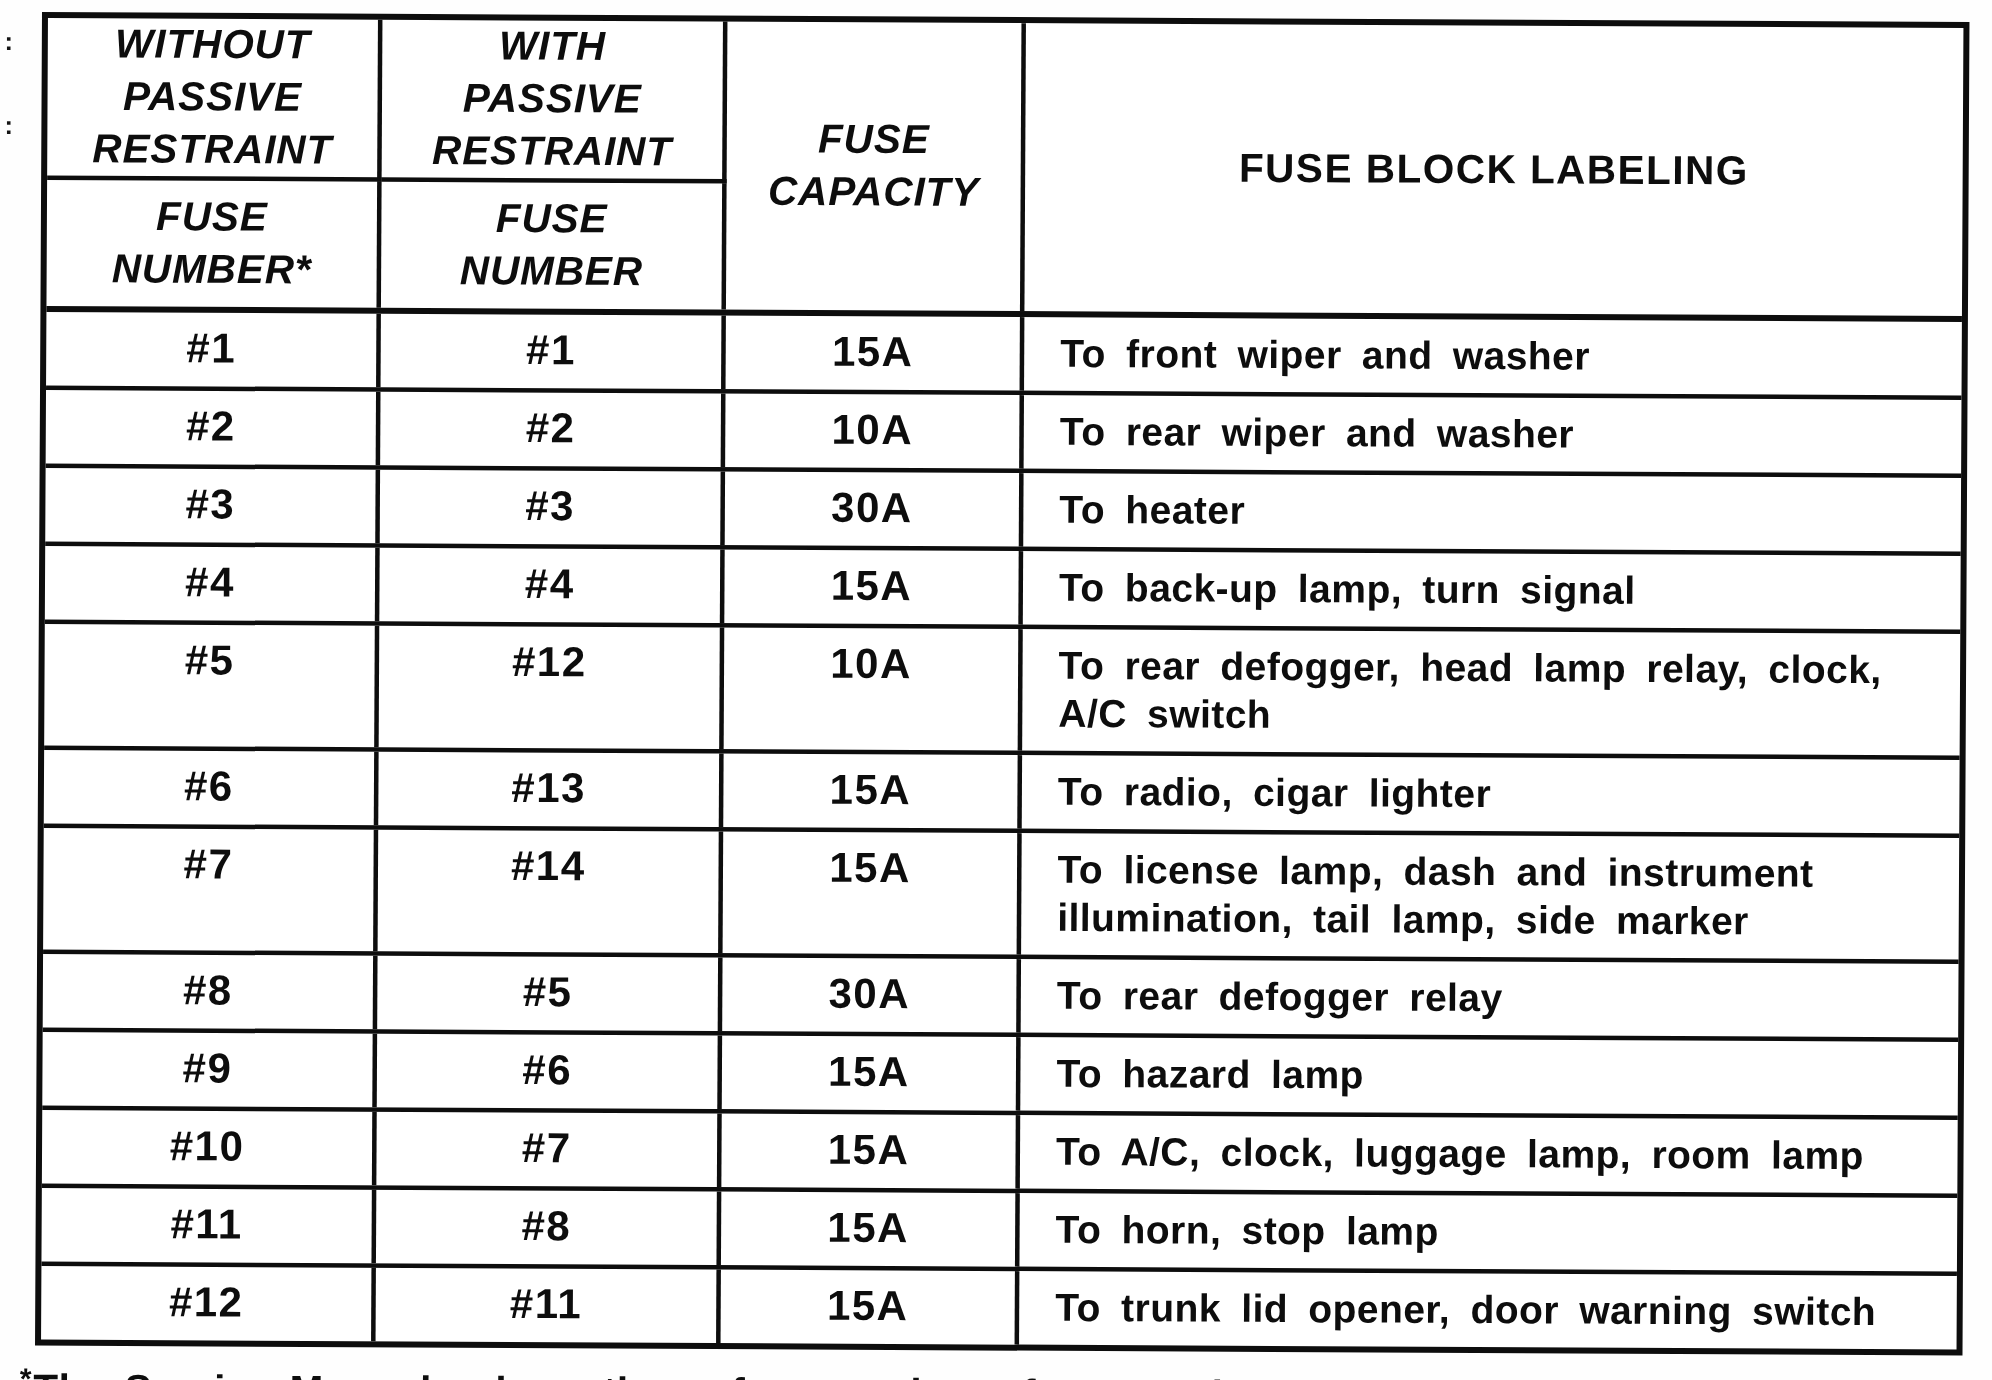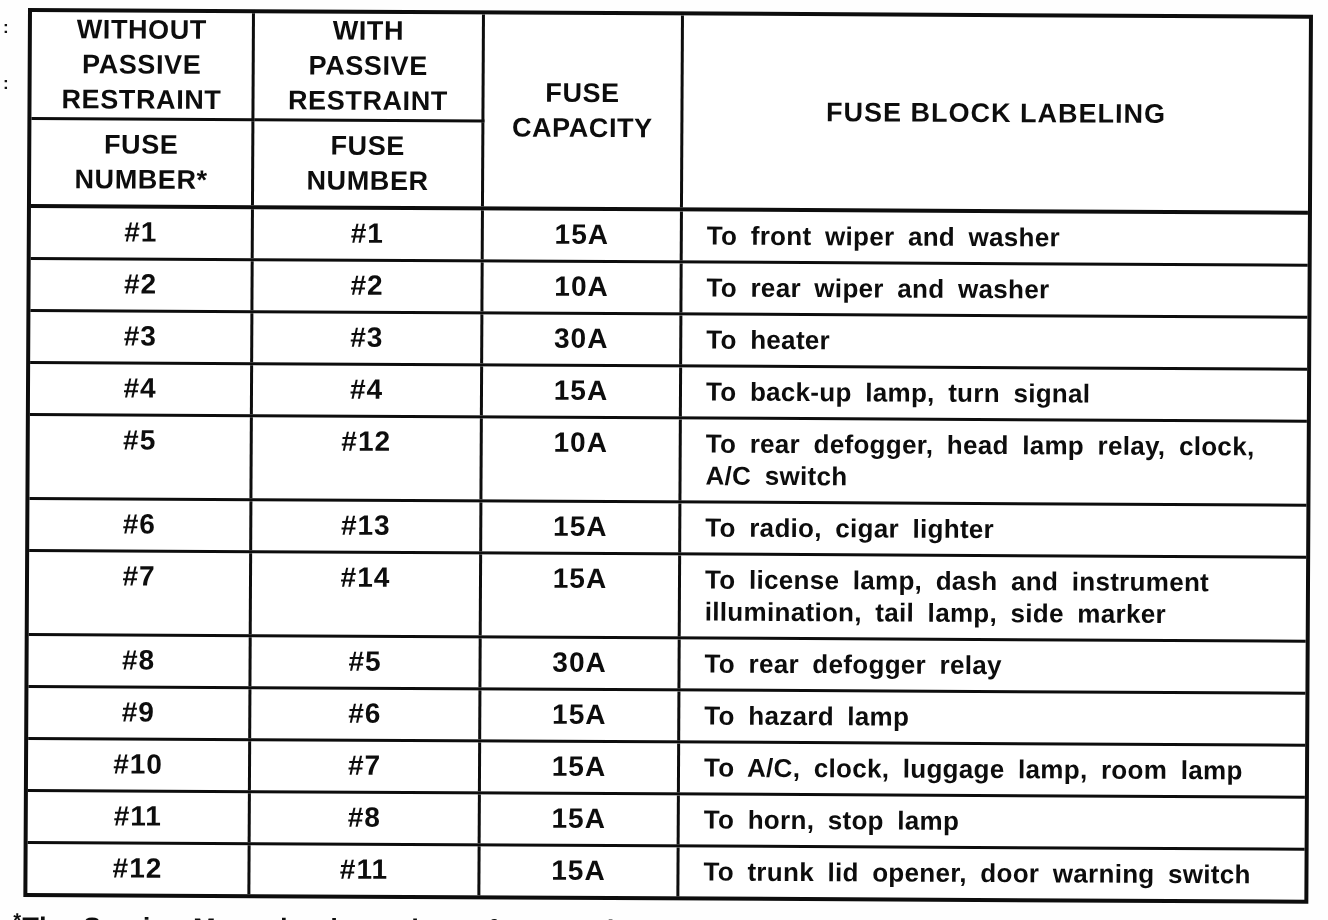--- a/index.html
+++ b/index.html
@@ -38,21 +38,21 @@
     display: flex;
     align-items: center;
     justify-content: center;
     text-align: center;
     font-weight: bold;
     font-size: 27px;
     line-height: 35px;
     letter-spacing: 0.6px;
     box-sizing: border-box;
   }
-  .pre { white-space: pre-line; }
+  .pre { white-space: pre-line; font-style: italic; }
   .hc-c1g { grid-row: 1; grid-column: 1; border-right: 3px solid #0d0d0d; border-bottom: 3px solid #0d0d0d; }
   .hc-c2g { grid-row: 1; grid-column: 2; border-right: 3px solid #0d0d0d; border-bottom: 3px solid #0d0d0d; }
   .hc-c1s { grid-row: 2; grid-column: 1; border-right: 3px solid #0d0d0d; }
   .hc-c2s { grid-row: 2; grid-column: 2; border-right: 3px solid #0d0d0d; }
   .hc-cap { grid-row: 1 / 3; grid-column: 3; border-right: 3px solid #0d0d0d; }
   .hc-lab { grid-row: 1 / 3; grid-column: 4; letter-spacing: 1px; }
   .trow {
     display: grid;
     grid-template-columns: 223px 230px 199px 1fr;
     border-bottom: 3px solid #0d0d0d;

